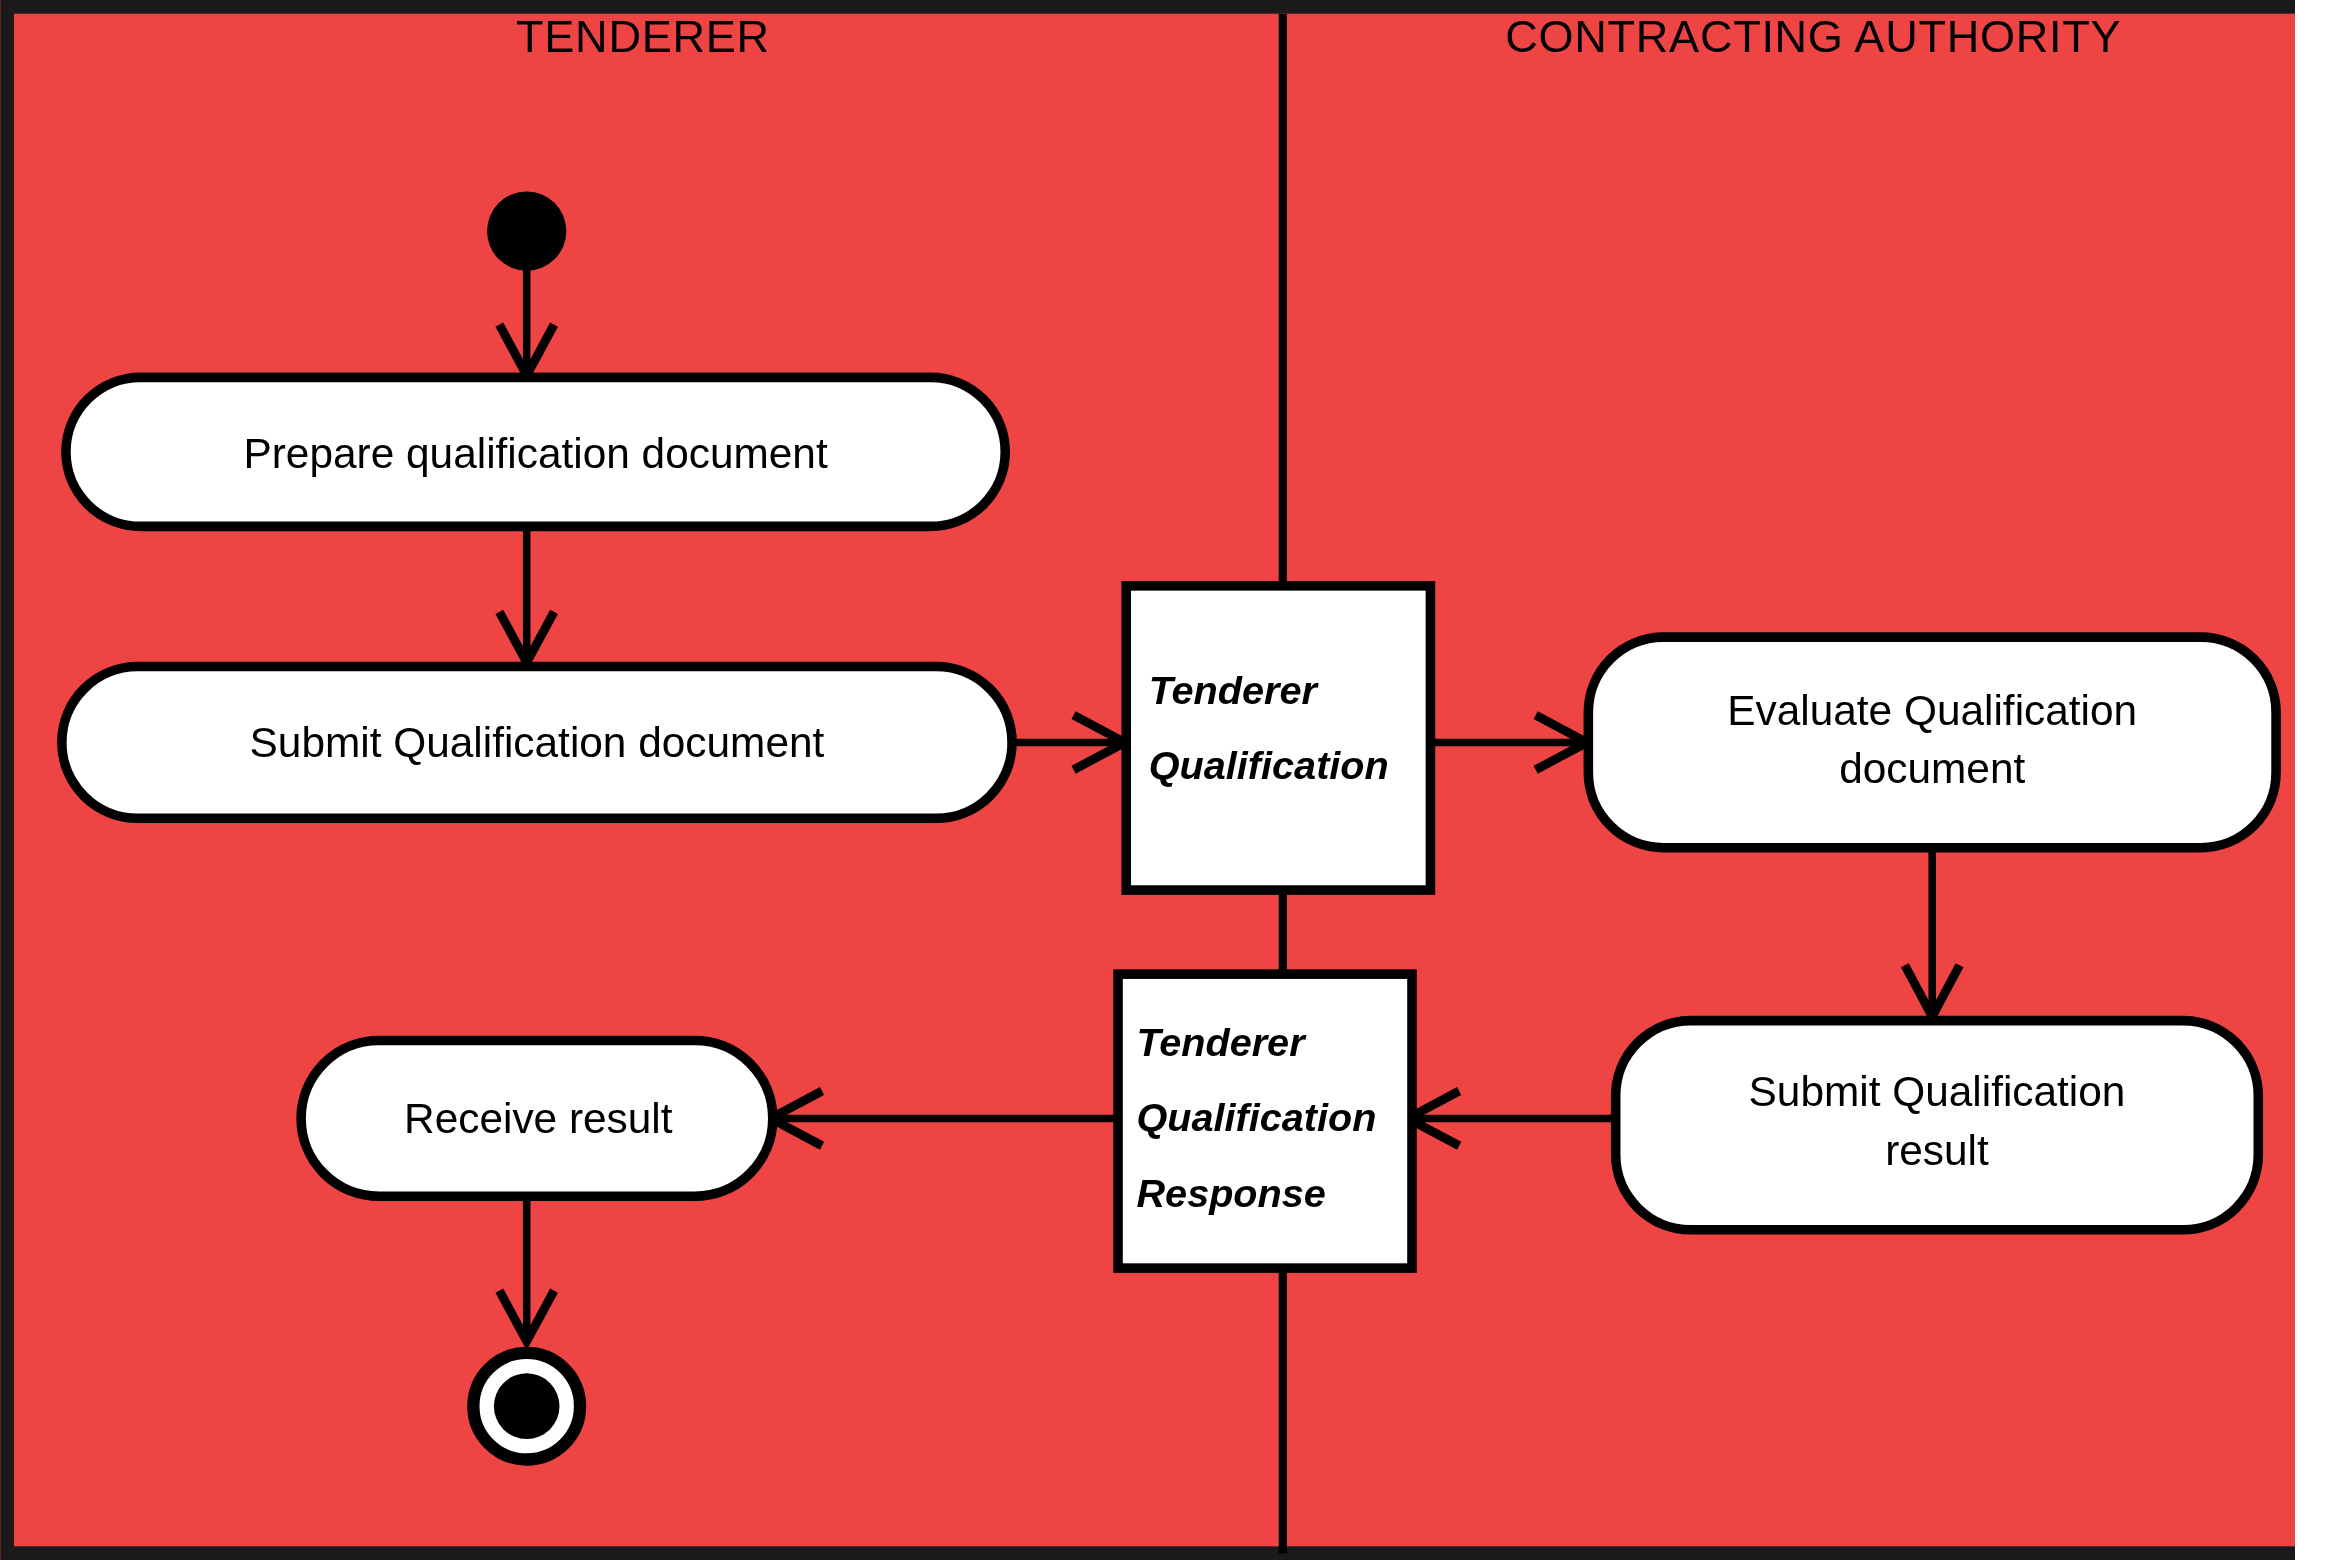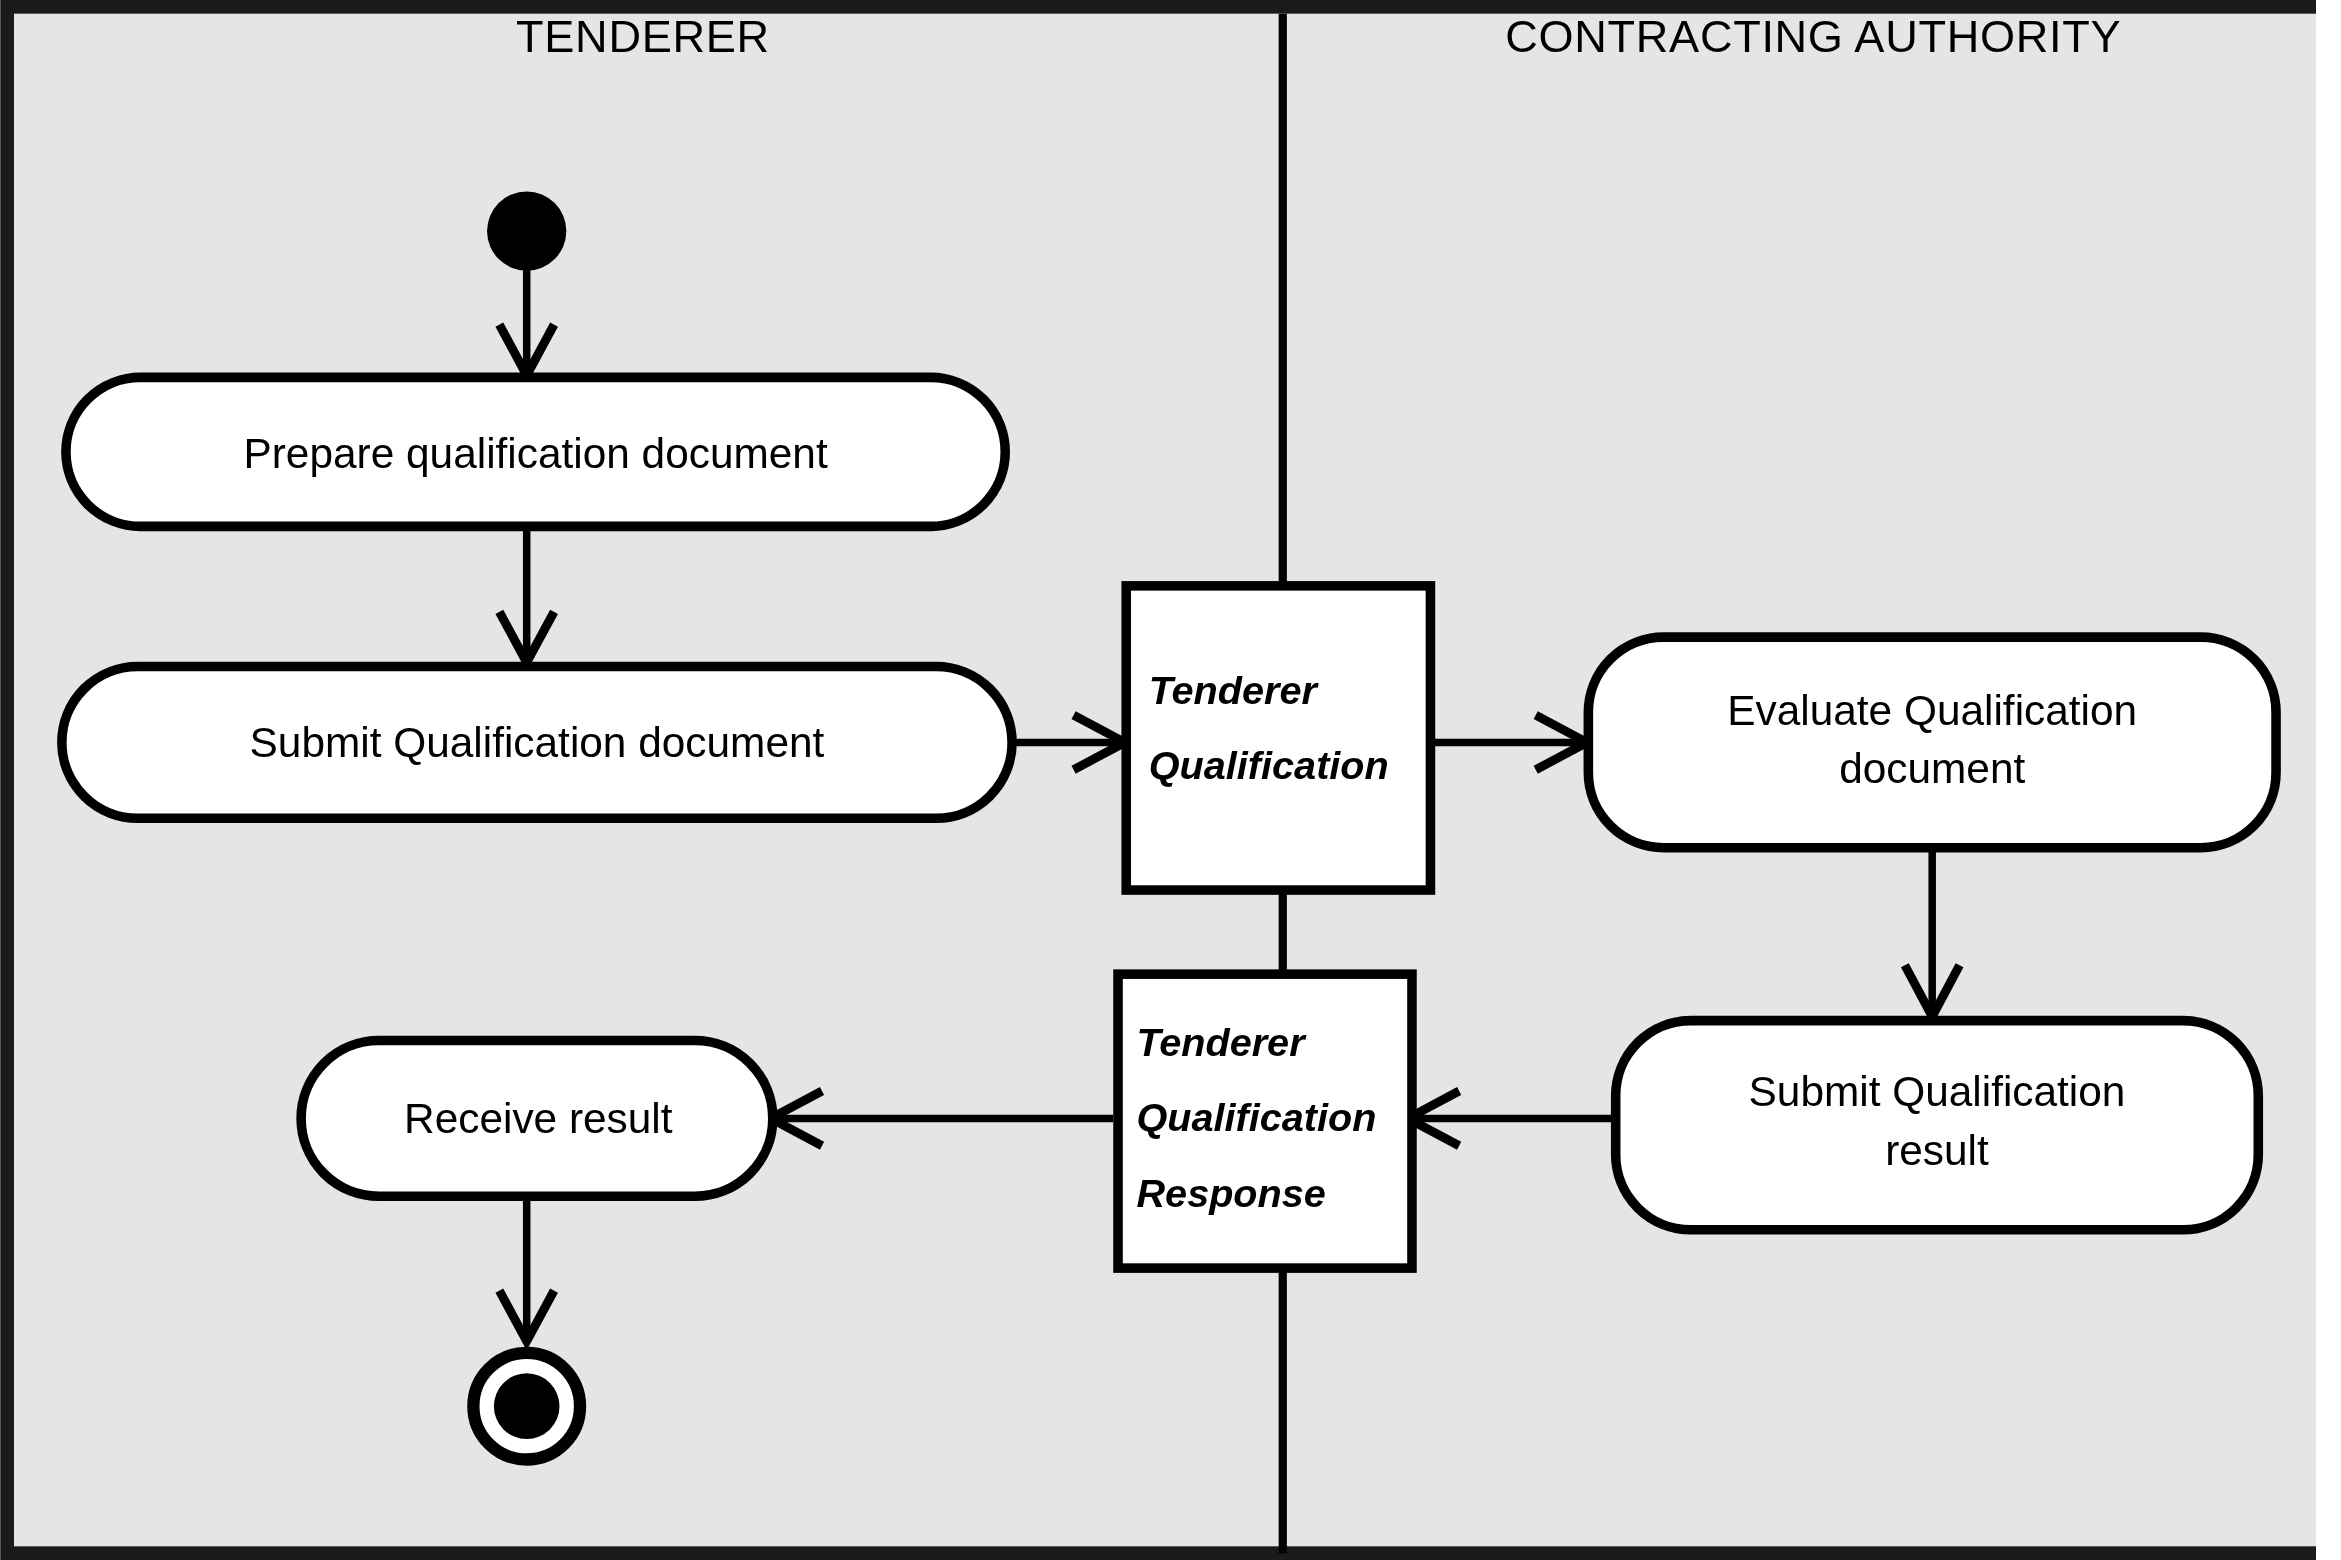--- a/index.html
+++ b/index.html
@@ -4,24 +4,23 @@
 <style>
   html, body {
     margin: 0;
     padding: 0;
     background: #ffffff;
   }
   #canvas {
     position: relative;
     width: 2295px;
     height: 1560px;
-    background: #e5e5e5;
+    background: #ef4444;
     overflow: hidden;
     font-family: "Liberation Sans", sans-serif;
-    padding-left: 21px;
   }
   svg#diagram {
     position: absolute;
     top: 0;
     left: 0;
     width: 2342px;
     height: 1560px;
     display: block;
   }
   .lane-title {

